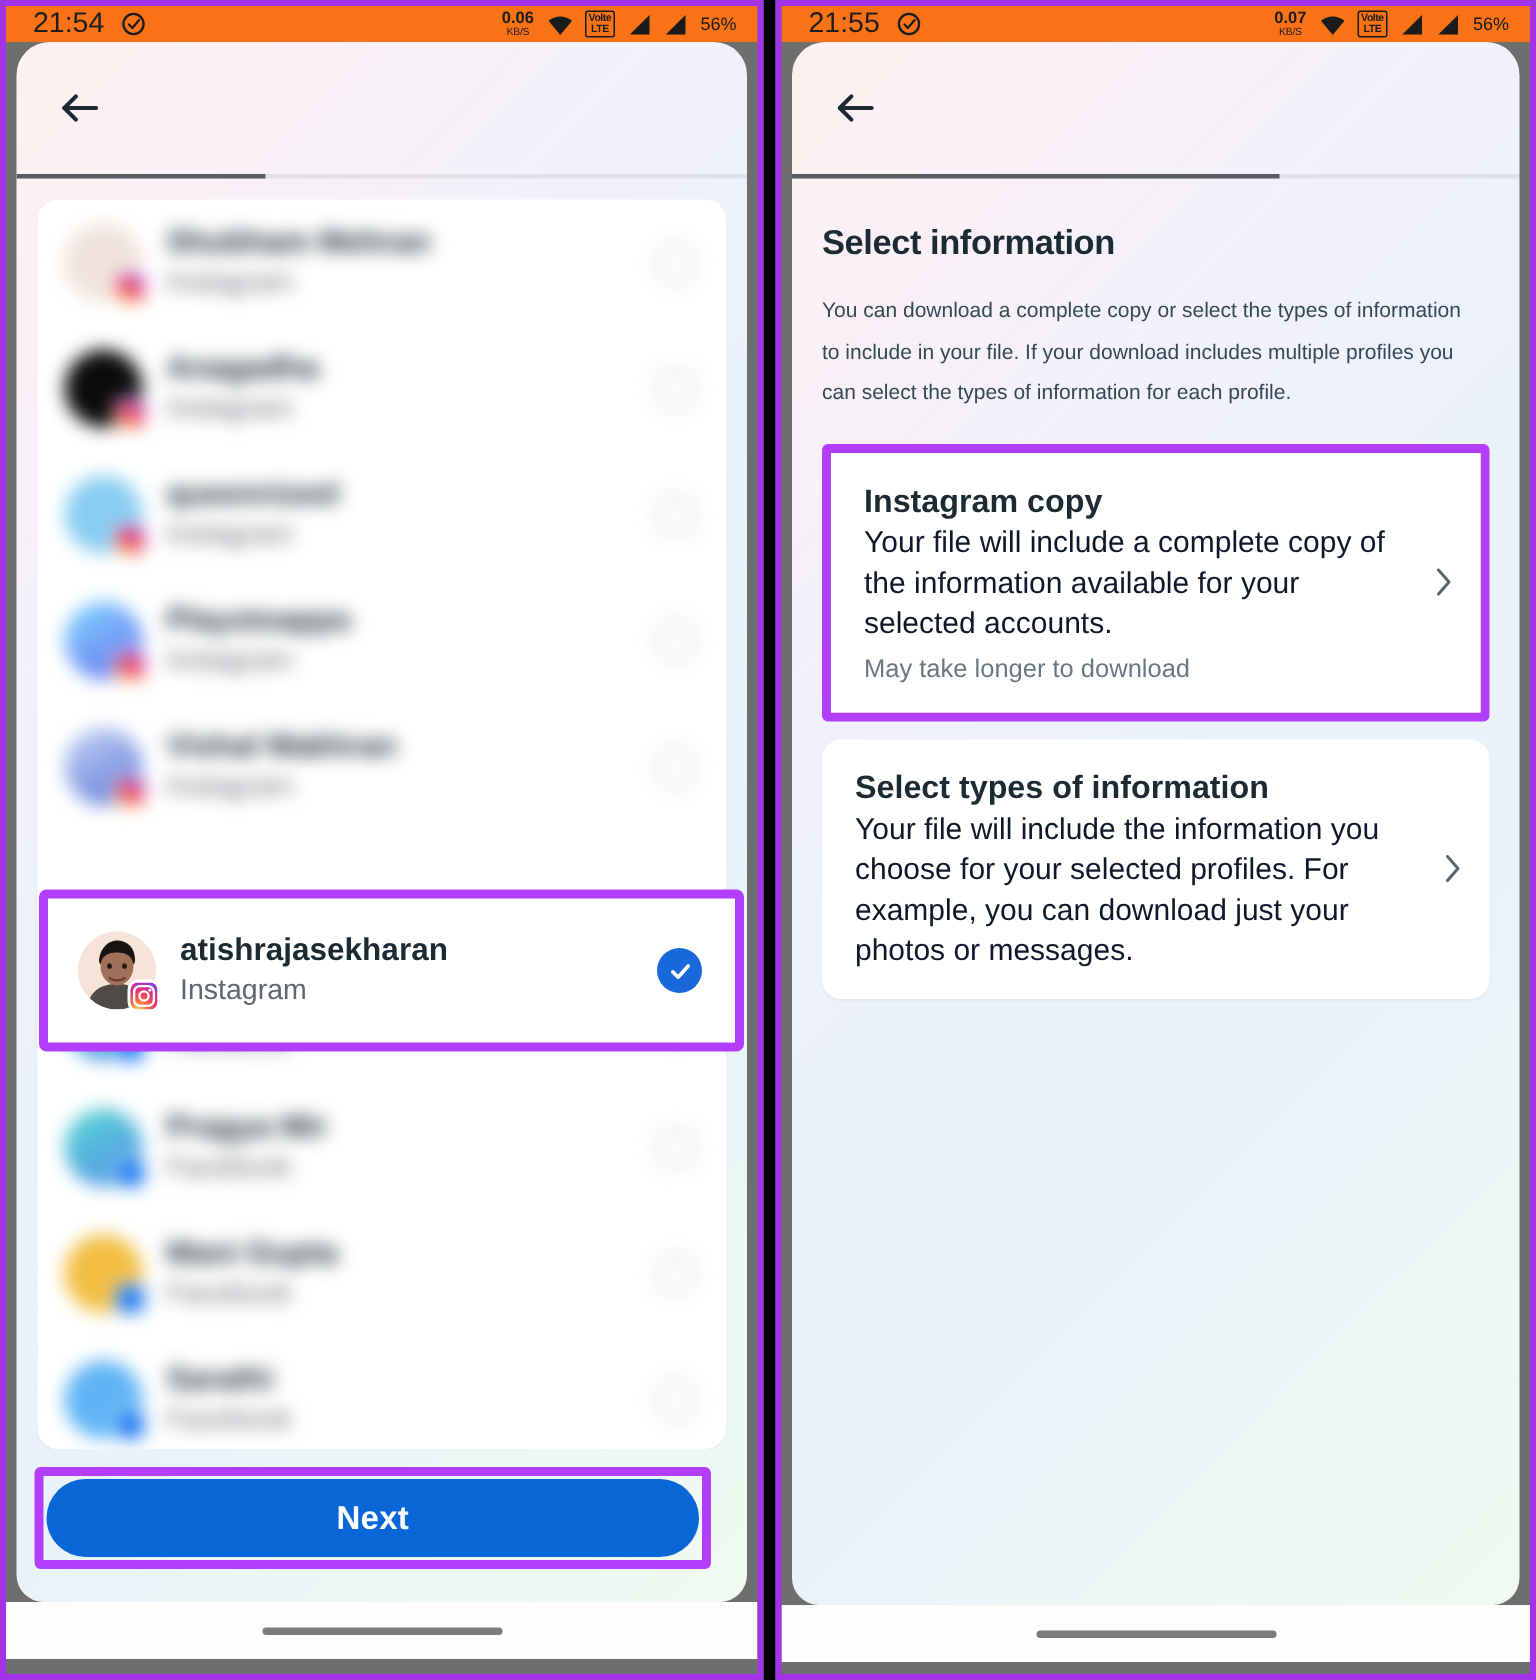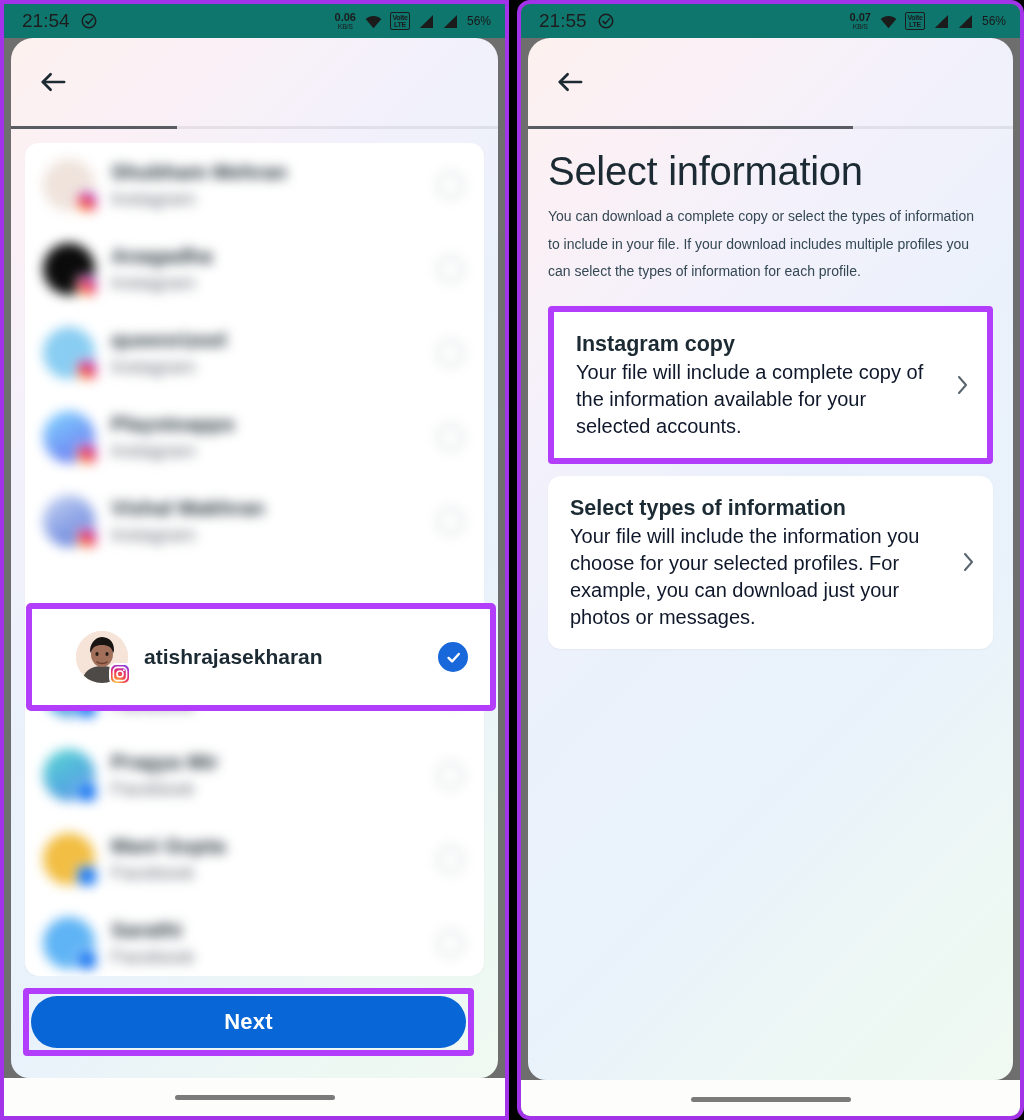--- a/index.html
+++ b/index.html
@@ -24,27 +24,27 @@
 
   
   .panel {
     position: relative;
     box-sizing: border-box;
     border: 4px solid #a233e8;
     background: #6e6e6e;
     overflow: hidden;
   }
   .panel.left  { width: 509px; height: 1120px; }
-  .panel.right { width: 507px; height: 1120px; margin-left: 8px; border-radius: 13px; }
+  .panel.right { width: 507px; height: 1120px; margin-left: 8px; }
 
   
   .statusbar {
     position: relative;
-    height: 34px;
-    background: #0f766e;
+    height: 24px;
+    background: #f97316;
     display: flex;
     align-items: center;
     padding: 0 14px 0 18px;
     color: #1d1d1d;
     font-size: 19px;
     font-weight: 500;
   }
   .sb-left { display: flex; align-items: center; gap: 10px; }
   .sb-spacer { flex: 1; }
   .sb-right { display: flex; align-items: center; gap: 7px; }
@@ -208,21 +208,20 @@
     top: 565px;
     width: 470px;
     height: 108px;
     border: 6px solid #b23dfb;
     border-radius: 5px;
     background: #fff;
     box-sizing: border-box;
     display: flex;
     align-items: center;
     z-index: 5;
-    padding-left: 24px;
   }
   .hl-row .acct-row { width: 100%; height: 100%; padding: 0 22px 0 20px; }
 
   
   .footer {
     flex: 0 0 auto;
     padding: 12px 24px 22px 12px;
     box-sizing: border-box;
   }
   .hl-next {
@@ -247,22 +246,22 @@
   }
 
   
   .content {
     flex: 1 1 auto;
     padding: 18px 20px 0 20px;
     box-sizing: border-box;
     overflow: hidden;
   }
   .page-title {
-    font-size: 40px;
-    font-weight: 400;
+    font-size: 23px;
+    font-weight: 700;
     color: #1c2b33;
     letter-spacing: -.3px;
     margin: 4px 0 12px 0;
     line-height: 40px;
   }
   .page-desc {
     font-size: 14px;
     line-height: 27.5px;
     color: #344854;
     margin: 0 0 20px 0;
@@ -523,20 +522,21 @@
             <div class="badge ig">
               <svg viewBox="0 0 24 24" fill="none" stroke="#fff" stroke-width="2.1">
                 <rect x="3.2" y="3.2" width="17.6" height="17.6" rx="5.2"></rect>
                 <circle cx="12" cy="12" r="4.1"></circle>
                 <circle cx="17.2" cy="6.9" r="1.25" fill="#fff" stroke="none"></circle>
               </svg>
             </div>
           </div>
           <div class="acct-text">
             <div class="acct-name">atishrajasekharan</div>
+            <div class="acct-sub">Instagram</div>
           </div>
           <div class="radio-checked">
             <svg viewBox="0 0 24 24" fill="none" stroke="#fff" stroke-width="3.4" stroke-linecap="round" stroke-linejoin="round">
               <path d="M5 12.6l5 5L19.5 7"></path>
             </svg>
           </div>
         </div>
       </div>
 
     </div>
@@ -604,20 +604,21 @@
 
       <div class="content">
         <h1 class="page-title">Select information</h1>
         <p class="page-desc">You can download a complete copy or select the types of information to include in your file. If your download includes multiple profiles you can select the types of information for each profile.</p>
 
         <div class="hl-card">
           <div class="opt-card">
             <div class="opt-main">
               <div class="opt-title">Instagram copy</div>
               <div class="opt-body">Your file will include a complete copy of the information available for your selected accounts.</div>
+              <div class="opt-note">May take longer to download</div>
             </div>
             <div class="chev">
               <svg viewBox="0 0 16 28" width="16" height="28" fill="none" stroke="#3b4a55" stroke-width="2" stroke-linecap="round" stroke-linejoin="round">
                 <path d="M4 6l7 8-7 8"></path>
               </svg>
             </div>
           </div>
         </div>
 
         <div class="opt-card">

